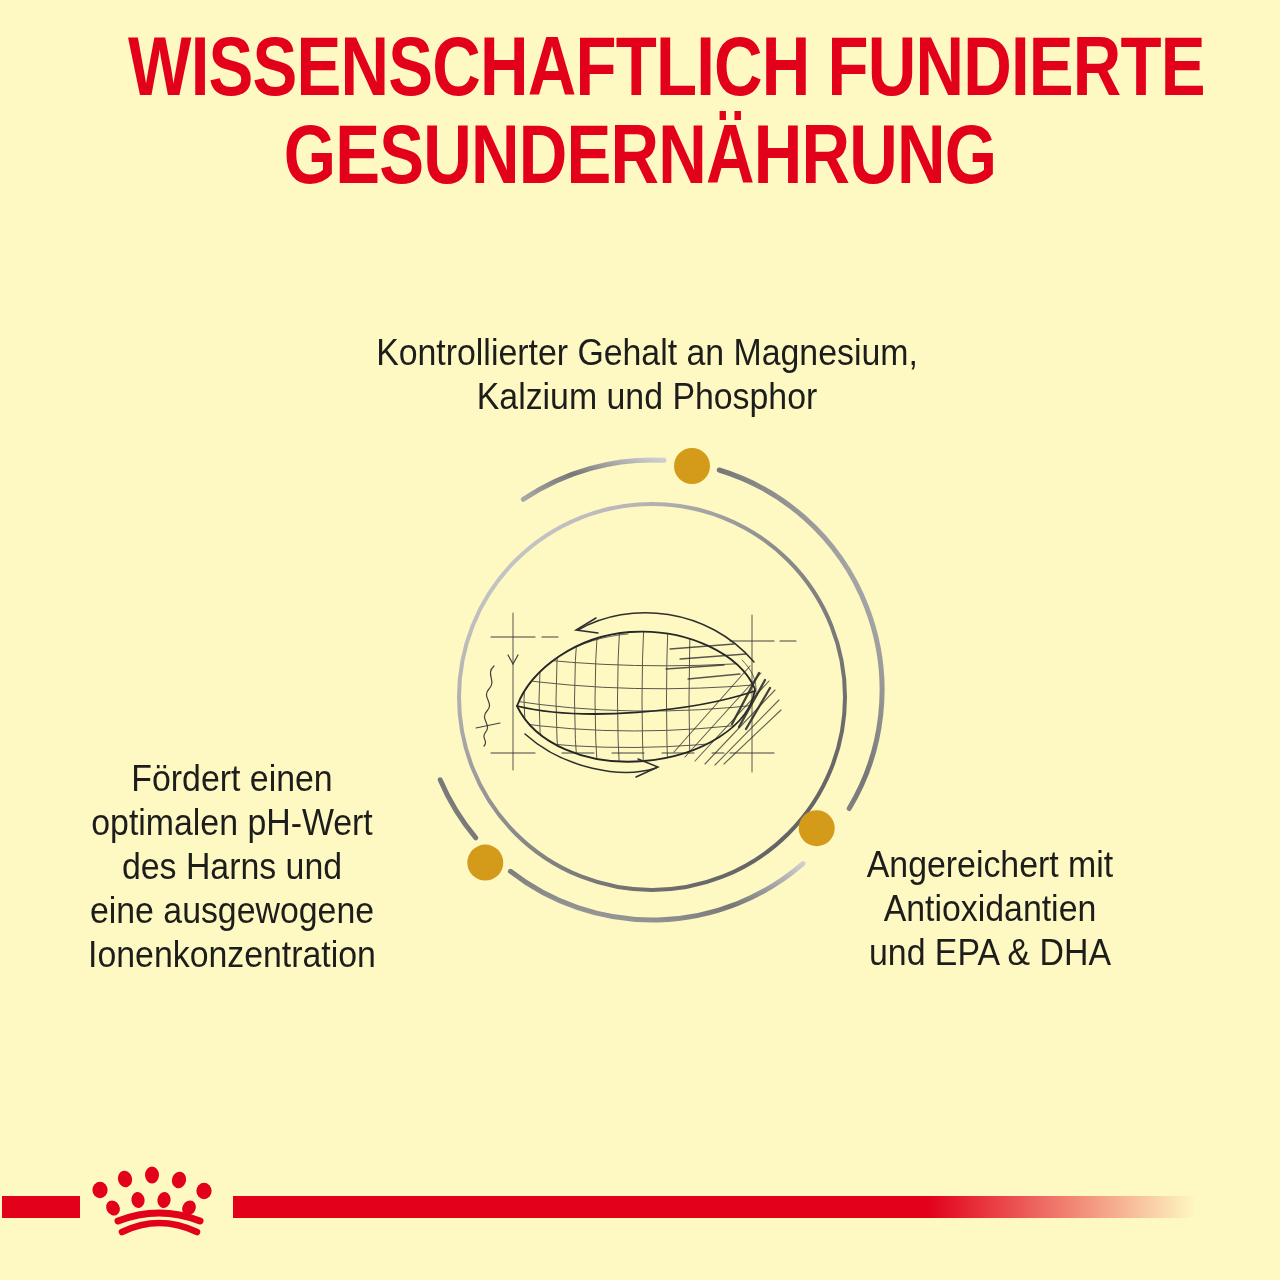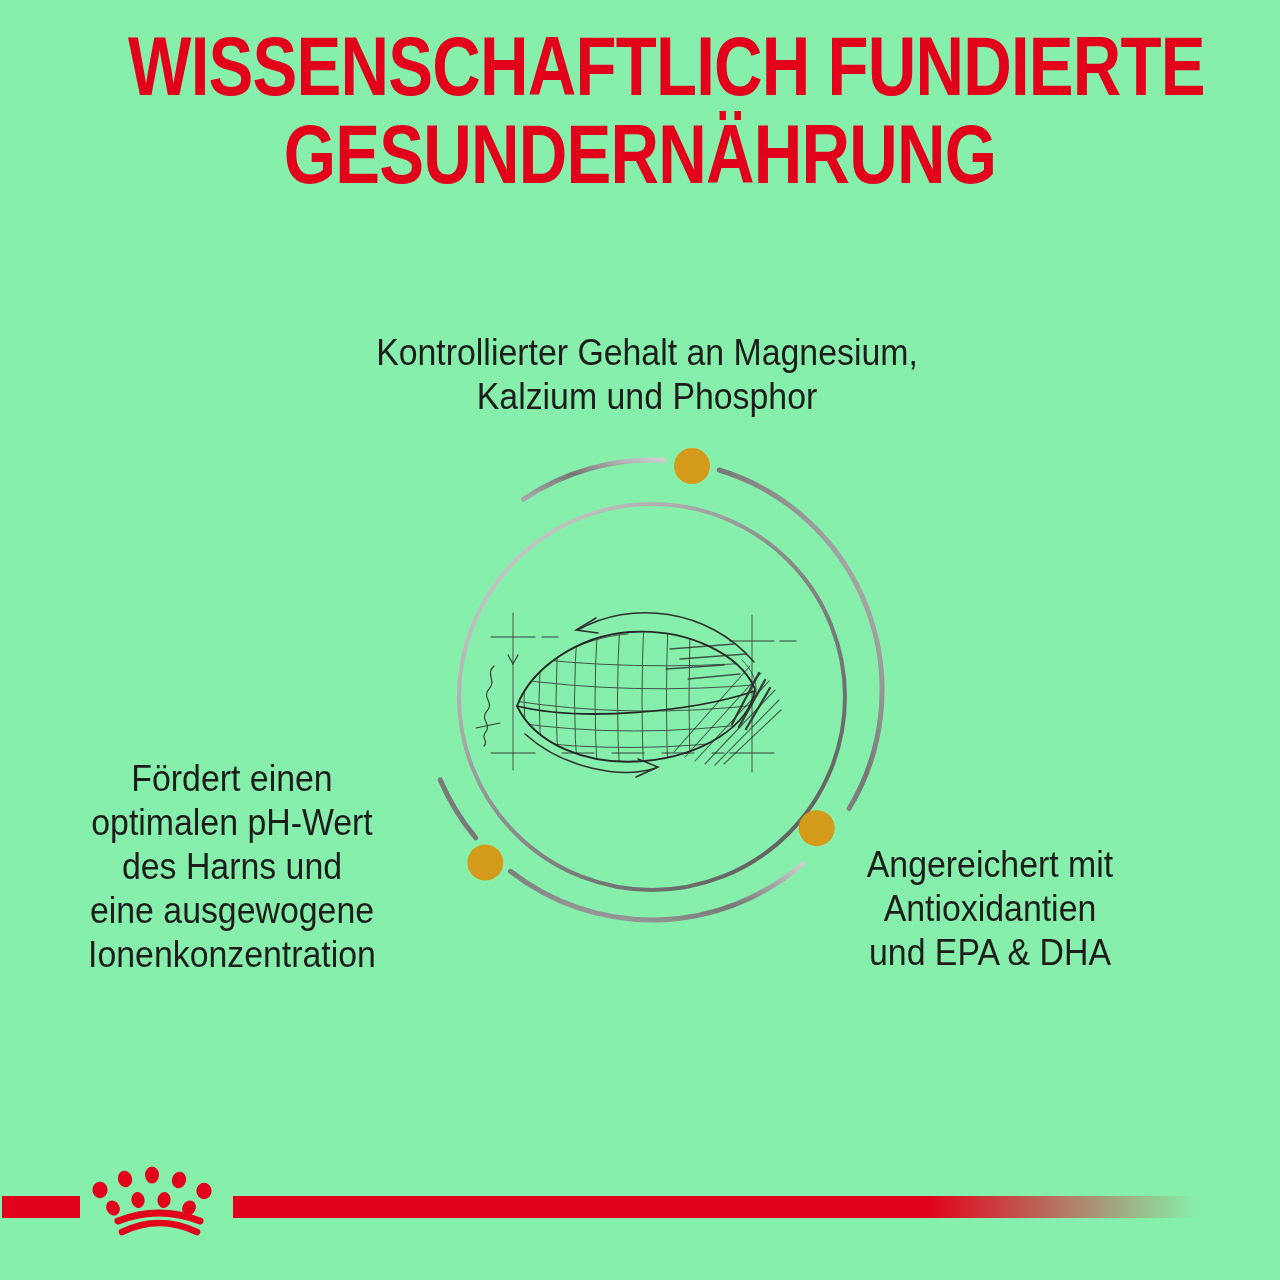--- a/index.html
+++ b/index.html
@@ -1,17 +1,17 @@
 <!DOCTYPE html>
 <html><head>
 <meta charset="utf-8">
 <style>
   html,body{margin:0;padding:0;background:#fff;}
   #stage{
-    position:relative;width:1280px;height:1280px;background:#86efac;
+    position:relative;width:1280px;height:1280px;background:#fef9c3;
     font-family:"Liberation Sans", sans-serif;overflow:hidden;
   }
   .headline{
     position:absolute;left:0;right:0;top:22px;margin:0;
     text-align:center;color:#e2001a;font-weight:700;
     font-size:84px;line-height:88px;letter-spacing:-1px;
     transform:scaleX(0.80);transform-origin:50% 0;
     white-space:nowrap;
   }
   .callout{

